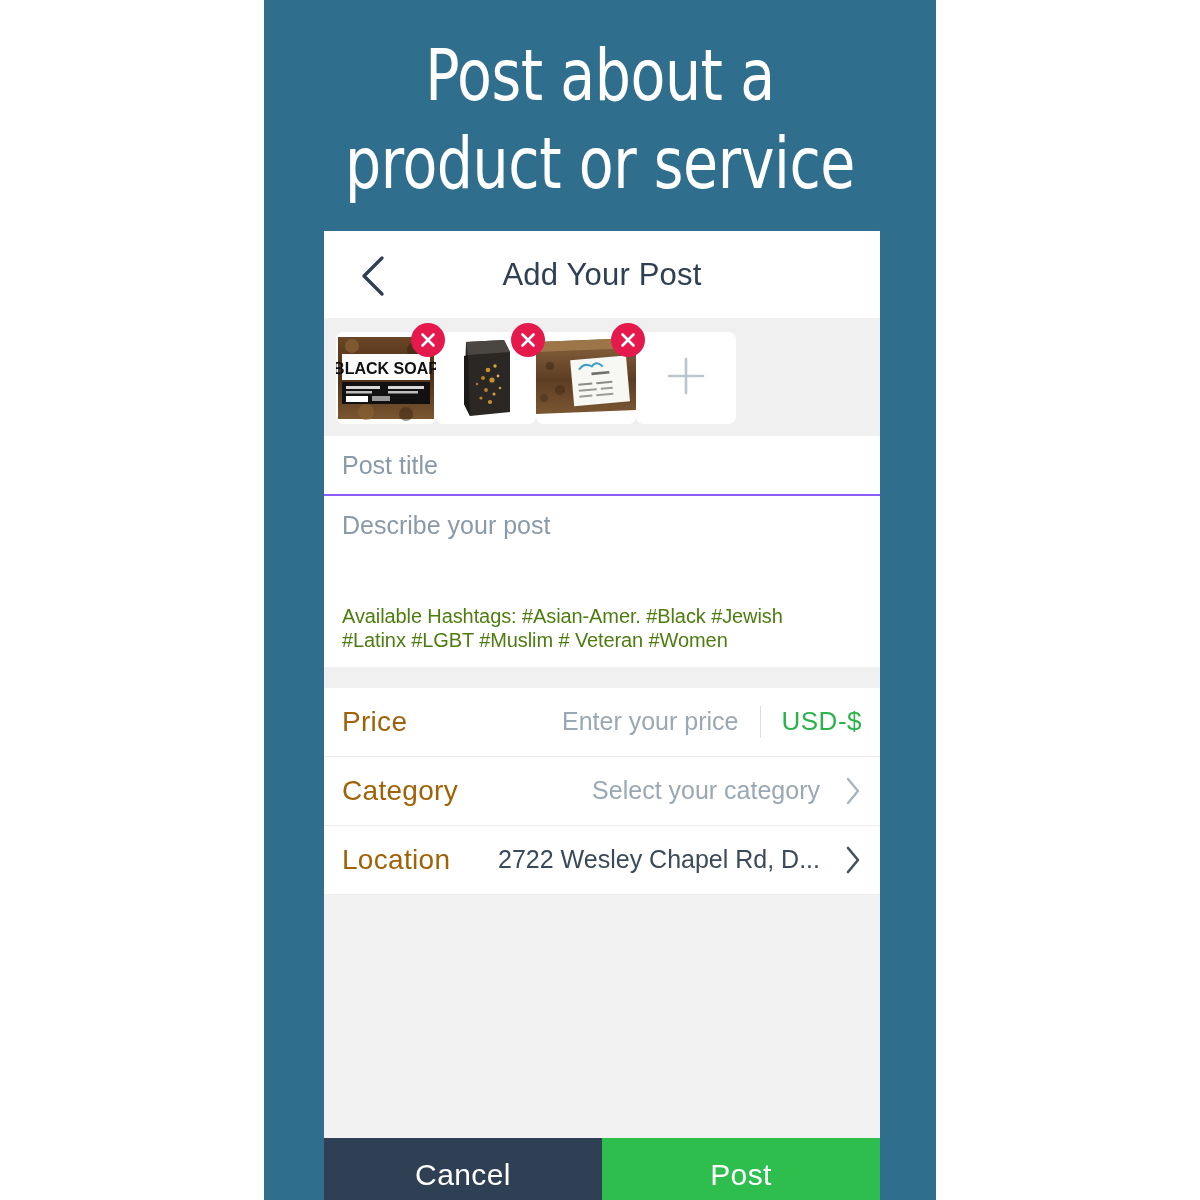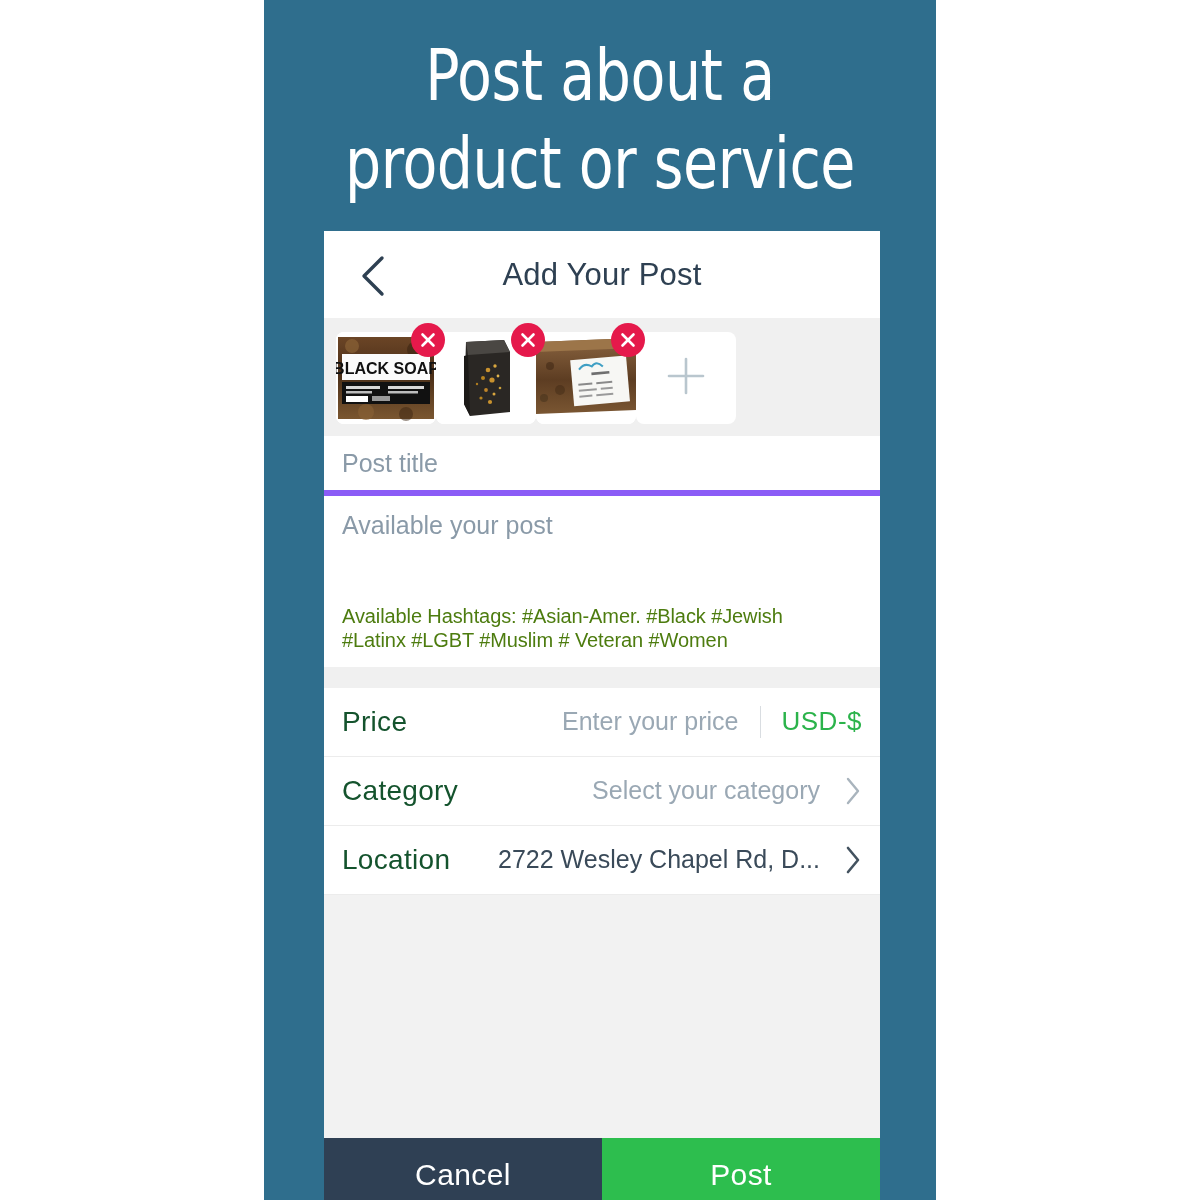--- a/index.html
+++ b/index.html
@@ -136,21 +136,21 @@
     align-items: center;
     justify-content: center;
     cursor: pointer;
     flex: 0 0 auto;
   }
 
   
   .field-row {
     background: #ffffff;
     padding: 0 18px;
-    border-bottom: 6px solid #8b5cf6;
+    border-bottom: 2px solid #8b5cf6;
     box-sizing: border-box;
   }
   .field-title {
     height: 60px;
     display: flex;
     align-items: center;
   }
   .field-desc {
     height: 58px;
     display: flex;
@@ -187,21 +187,21 @@
     background: #ffffff;
     display: flex;
     align-items: center;
     padding: 0 18px;
     border-bottom: 1px solid #ececec;
     box-sizing: border-box;
     cursor: pointer;
   }
   .row-label {
     font-size: 28px;
-    color: #14532d;
+    color: #a16207;
     font-weight: 400;
     letter-spacing: 0.3px;
   }
   .row-right {
     margin-left: auto;
     display: flex;
     align-items: center;
     gap: 8px;
   }
   .row-value-ph {
@@ -389,21 +389,21 @@
           </svg>
         </span>
       </div>
     </div>
 
     <div class="field-row field-title">
       <span class="placeholder-text">Post title</span>
     </div>
 
     <div class="field-row field-desc" style="border-bottom:none;">
-      <span class="placeholder-text">Available your post</span>
+      <span class="placeholder-text">Describe your post</span>
     </div>
 
     <div class="hashtags-box">
       <div class="hashtags-text">Available Hashtags:  #Asian-Amer.  #Black  #Jewish
 #Latinx  #LGBT  #Muslim  # Veteran  #Women</div>
     </div>
 
     <div class="gap-band"></div>
 
     <div class="label-row">

